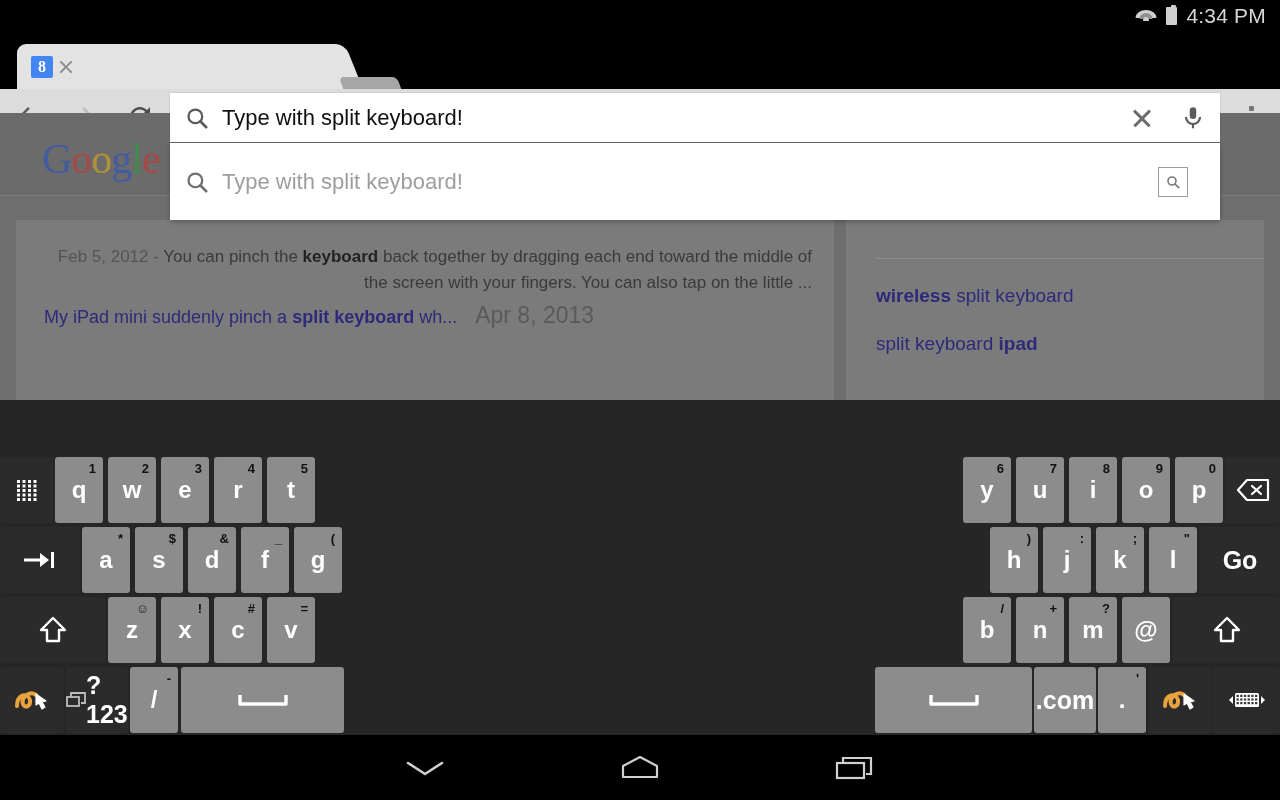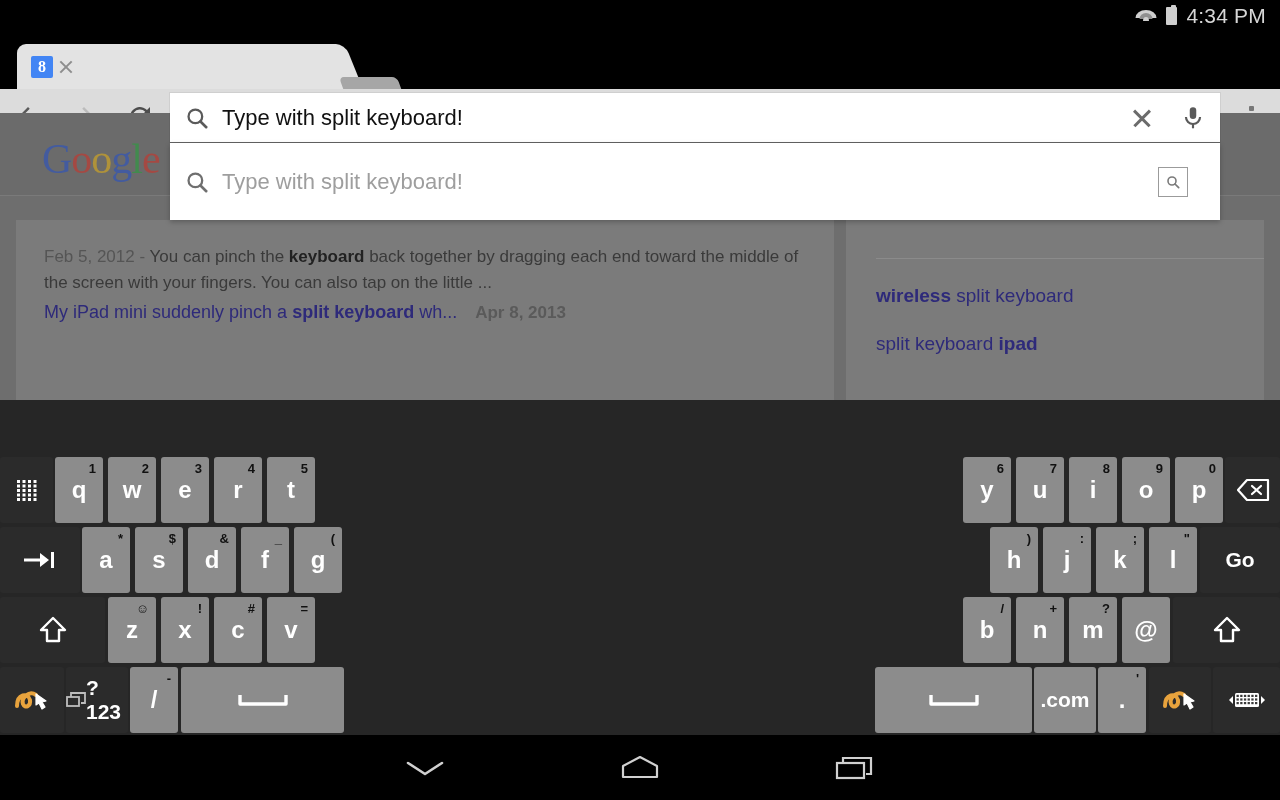--- a/index.html
+++ b/index.html
@@ -66,26 +66,26 @@
   .glogo { position:absolute; left:42px; top:22px; font-family:"Liberation Serif", serif; font-size:42px;
            letter-spacing:-1px; opacity:.62; }
   .glogo span:nth-child(1){color:#2b52bf;} .glogo span:nth-child(2){color:#c8352b;}
   .glogo span:nth-child(3){color:#d9aa1d;} .glogo span:nth-child(4){color:#2b52bf;}
   .glogo span:nth-child(5){color:#2a9e3d;} .glogo span:nth-child(6){color:#c8352b;}
 
   .results { position:absolute; left:16px; top:107px; width:818px; bottom:0; background:#7b7b7b; padding:18px 22px 0 28px; }
   .r-title { font-size:22px; color:#2e2a7a; line-height:1.35; }
   .r-title b { font-weight:bold; }
   .r-url { font-size:18px; color:#1f5c2e; margin-top:6px; }
-  .r-snip { font-size:17px; color:#3a3a3a; line-height:1.5; margin-top:6px; }
+  .r-snip { font-size:17px; color:#3a3a3a; line-height:1.5; margin-top:6px;text-align:right; }
   .r-snip .dt { color:#555; }
   .r-snip b { color:#222; font-weight:bold; }
   .r-sub { font-size:18px; color:#2e2a7a; margin-top:7px; }
   .r-sub b{font-weight:bold;}
-  .r-sub .dt { color:#5a5a5a; margin-left:18px; font-size:17px;font-weight:bold; }
+  .r-sub .dt { color:#5a5a5a; margin-left:18px; font-size:23px; }
 
   .related { position:absolute; left:846px; top:107px; width:418px; bottom:0; background:#7b7b7b; padding:18px 0 0 30px; }
   .rel-h { font-size:19px; color:#2f2f2f; }
   .rel-div { height:1px; background:#8b8b8b; margin:20px 0 0 0; width:388px; }
   .rel-item { font-size:19px; color:#2e2a7a; margin-top:26px; }
   .rel-item b { font-weight:bold; }
 
   
   .sugg { position:absolute; left:170px; top:143px; width:1050px; height:77px; background:#fff;
           display:flex; align-items:center; z-index:30; box-shadow:0 2px 5px rgba(0,0,0,.25); }
@@ -100,21 +100,21 @@
   .kb-left  { left:0;   width:345px; }
   .kb-right { right:0;  width:325px; }
   .krow { position:absolute; height:70px; left:0; right:0; }
   .krow.r1{ top:55px; } .krow.r2{ top:125px; } .krow.r3{ top:195px; } .krow.r4{ top:265px; }
 
   .key { position:absolute; top:2px; height:66px; border-radius:3px; display:flex; align-items:center;
          justify-content:center; color:#fff; font-size:24px; font-weight:bold; user-select:none; }
   .key.light { background:#8c8c8c; }
   .key.dark  { background:#2b2b2b; }
   .key .alt { position:absolute; top:4px; right:7px; font-size:13px; font-weight:bold; color:#111; }
-  .key .lbl-sm { font-size:21px; }
+  .key .lbl-sm { font-size:25px; }
 
   
   .navbar { position:absolute; left:0; top:735px; width:1280px; height:65px; background:#000;
             display:flex; align-items:center; }
   .nav-btn { position:absolute; top:0; height:65px; width:110px; display:flex; align-items:center; justify-content:center; }
   .nav-back  { left:370px; }
   .nav-home  { left:585px; }
   .nav-recent{ left:800px; }
 </style>
 </head>

